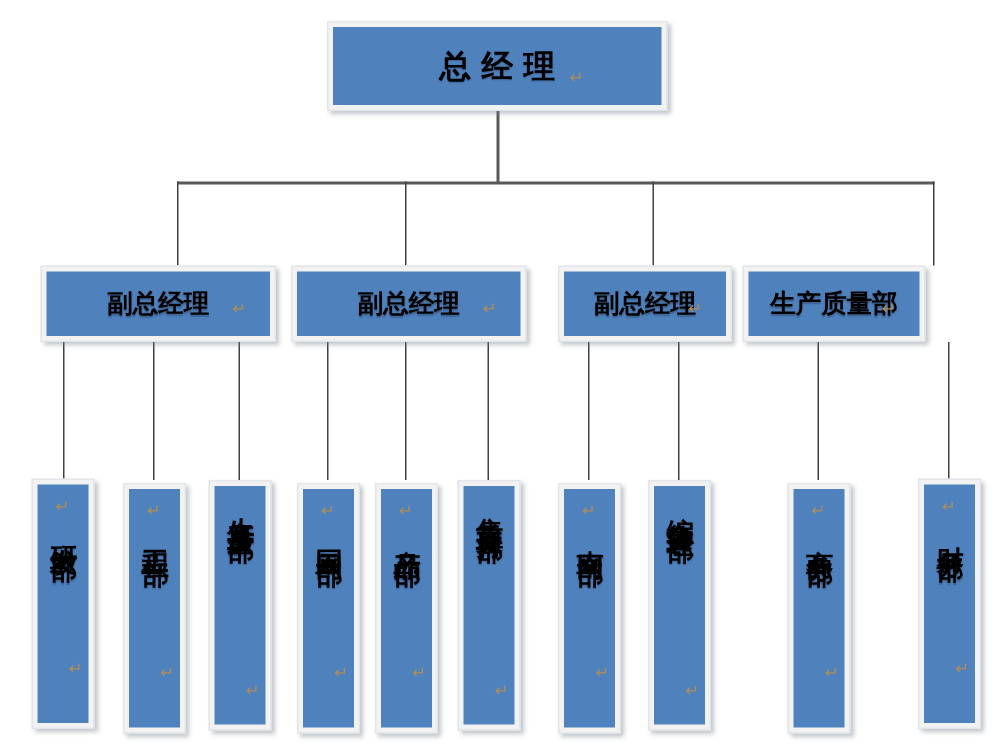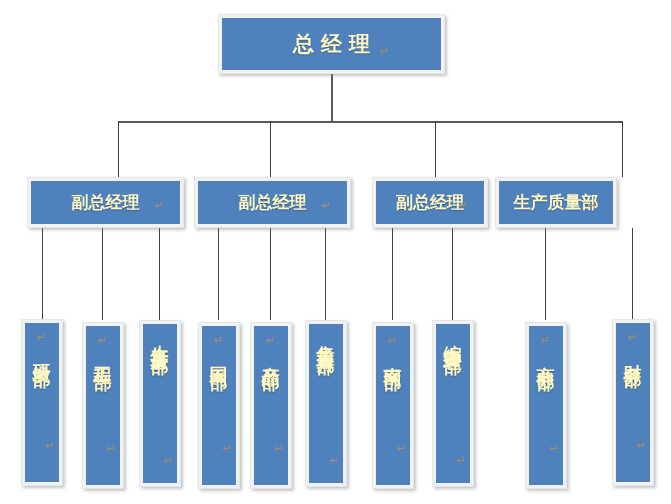--- a/index.html
+++ b/index.html
@@ -40,21 +40,21 @@
     width: 100%;
     height: 100%;
     box-sizing: border-box;
     background: #4F81BD;
     display: flex;
     align-items: center;
     justify-content: center;
     position: relative;
   }
   .node .label {
-    color: #fef9c3;
+    color: #000000;
     font-weight: bold;
     text-shadow: 0 1px 1px rgba(0,0,0,0.25);
     white-space: nowrap;
   }
 
   
   .node.level-1 .label {
     font-size: 21px;
     letter-spacing: 7px;
     text-indent: 7px;

